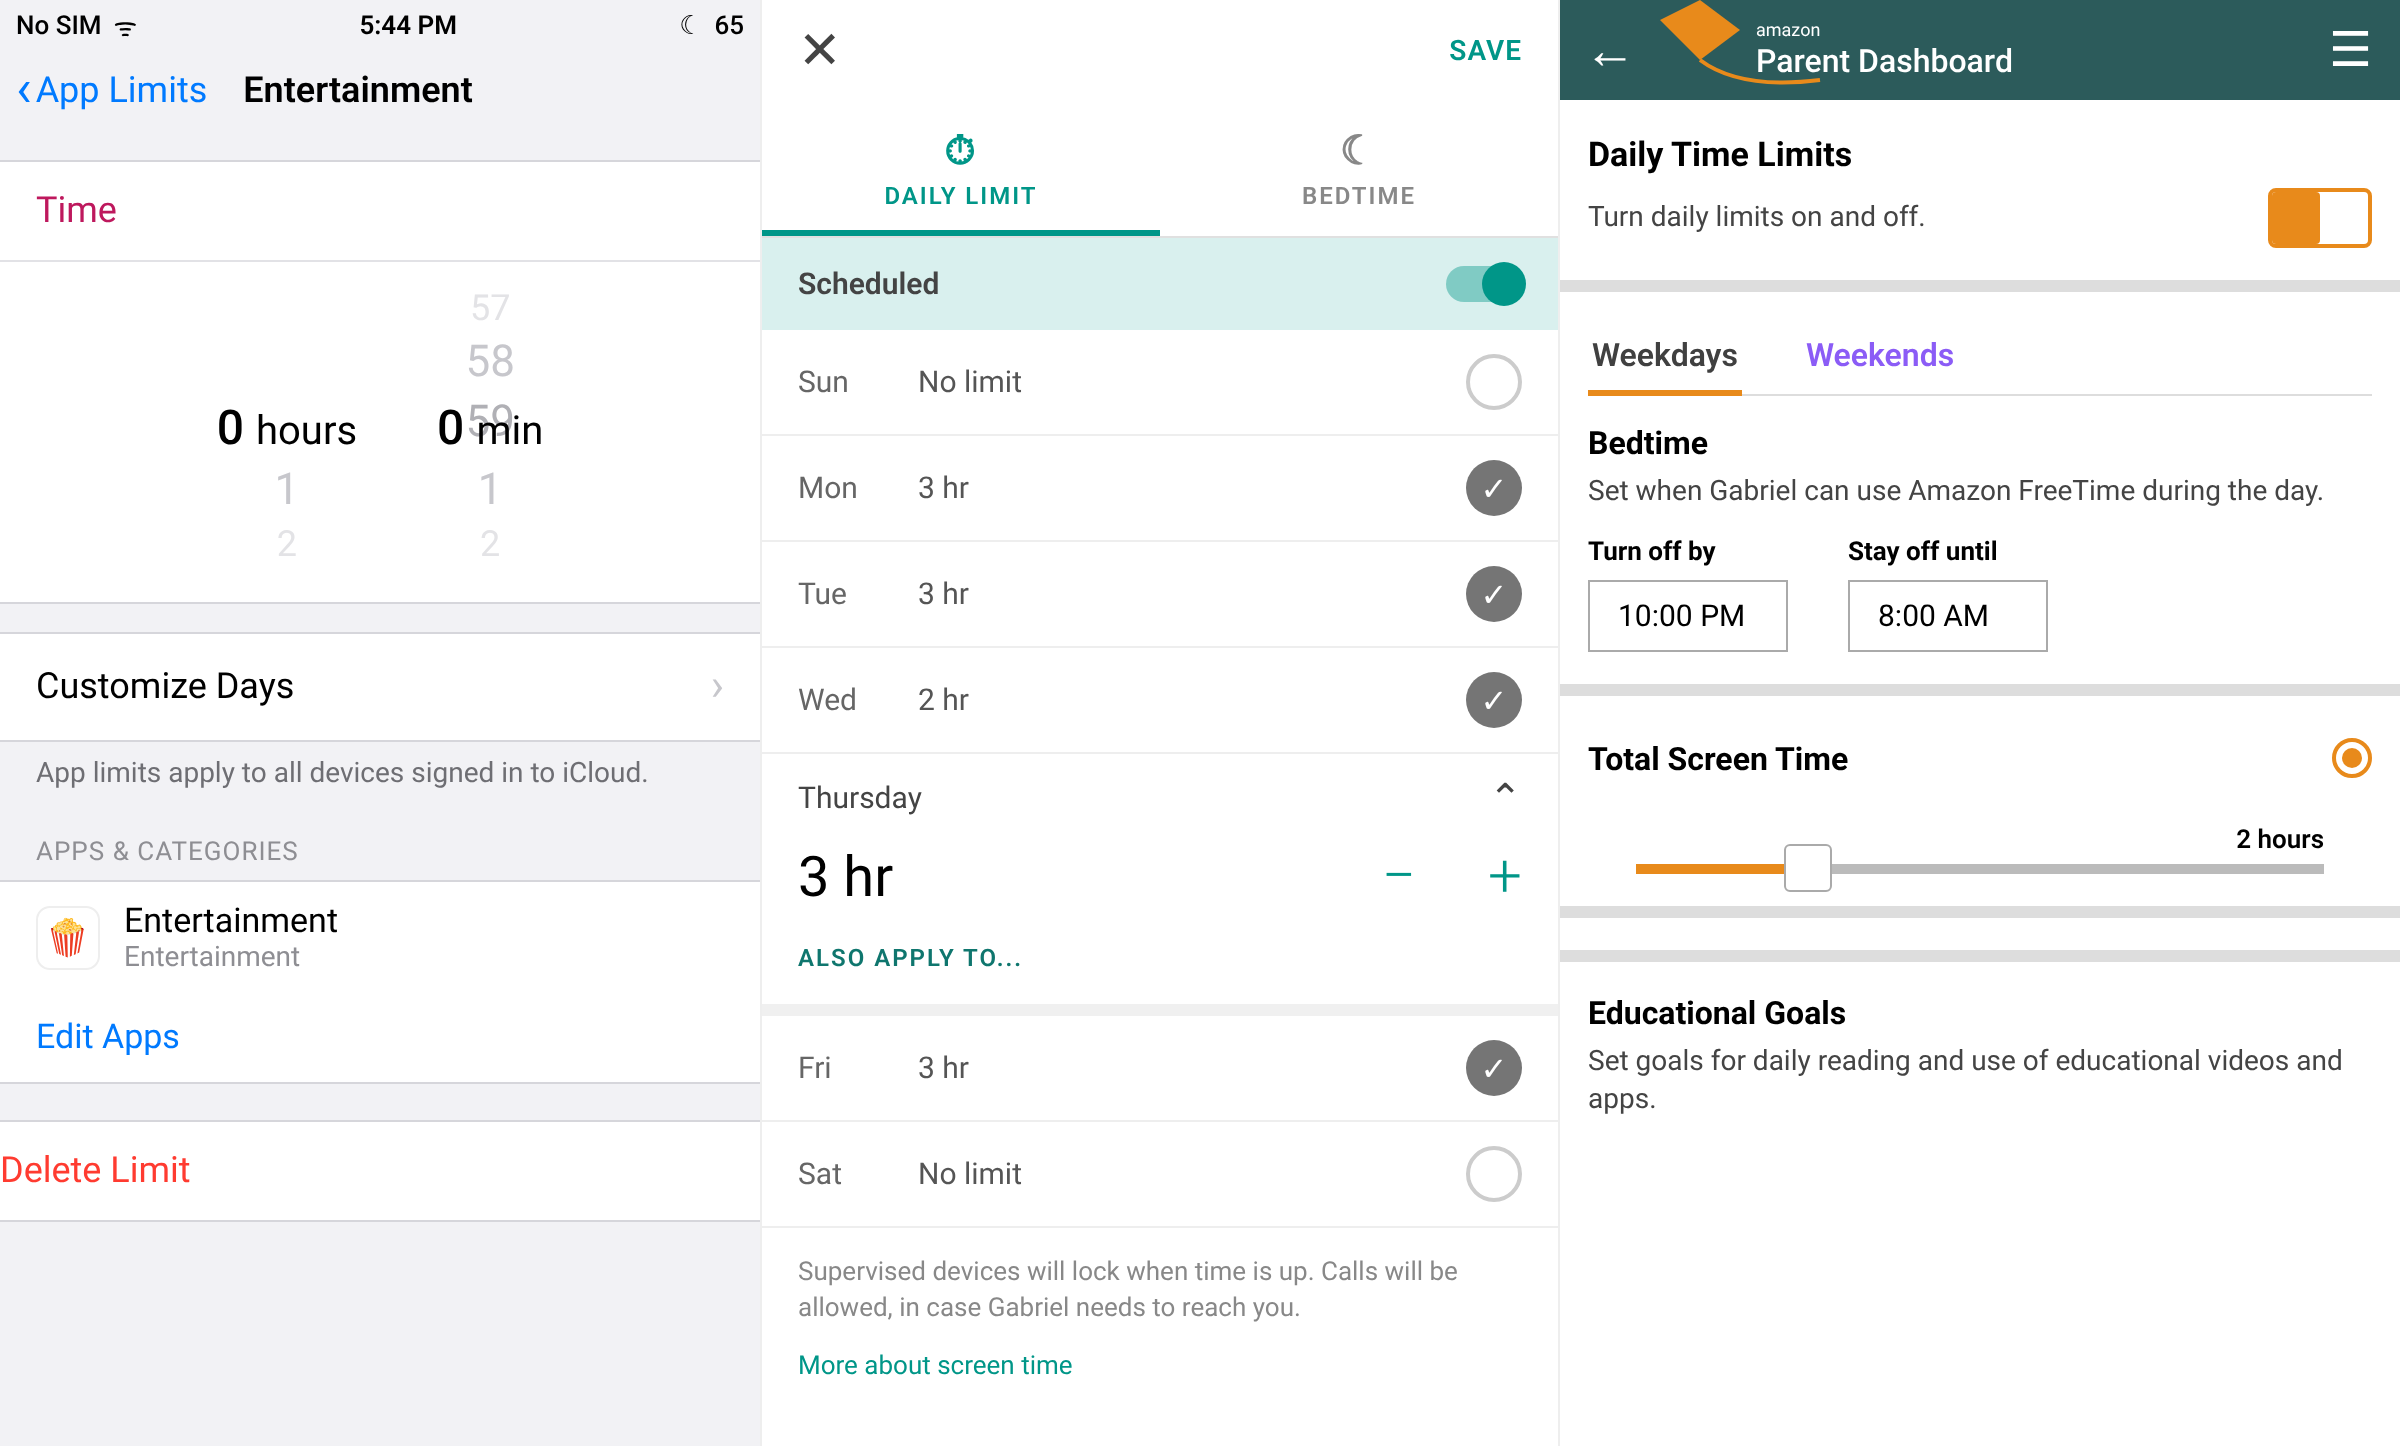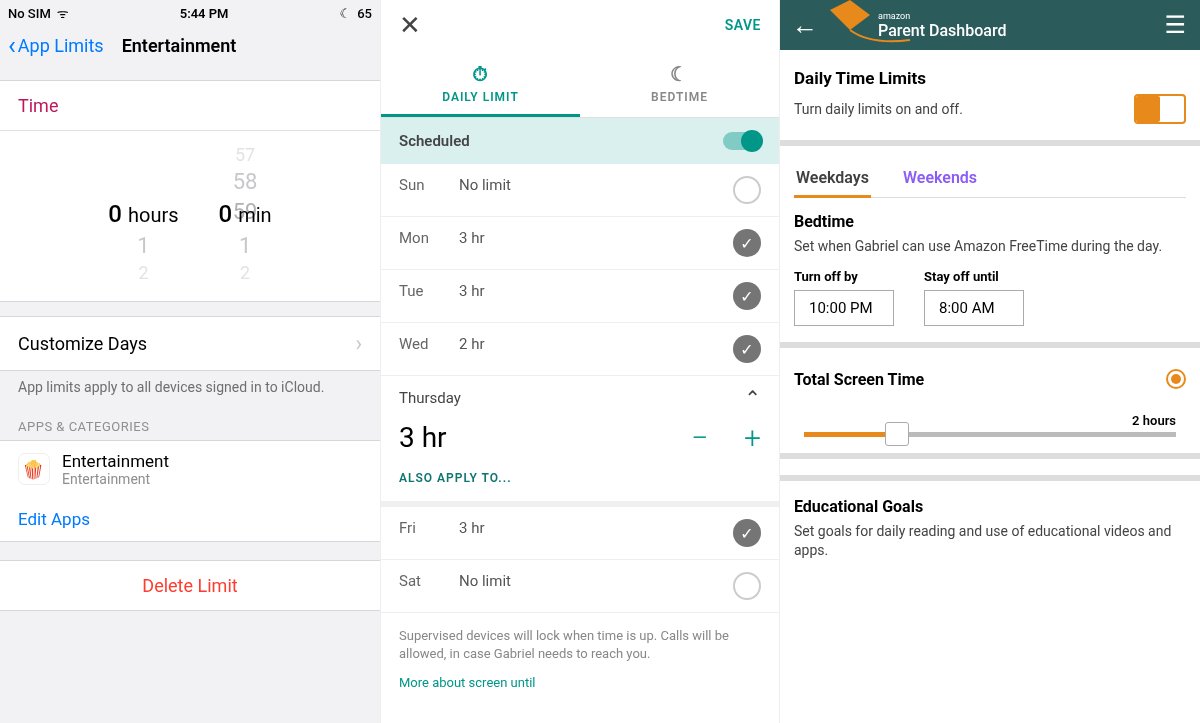--- a/index.html
+++ b/index.html
@@ -25,35 +25,35 @@
 .picker-col .unit { color:#000; font-size:20px; display:inline-block; margin-left:6px; }
 .ios-row { padding: 14px 18px; font-size:18px; color:#000; display:flex; justify-content:space-between; align-items:center; }
 .ios-chevron { color:#c7c7cc; font-size:22px; }
 .ios-caption { padding: 8px 18px 14px; font-size:14px; color:#6e6e73; }
 .ios-group-label { padding: 10px 18px 6px; font-size:13px; color:#8e8e93; letter-spacing:0.5px; }
 .ios-app-row { display:flex; align-items:center; gap:12px; padding: 10px 18px; background:#fff; }
 .ios-app-icon { width:32px; height:32px; border-radius:7px; background:#fff; border:1px solid #eee; display:flex; align-items:center; justify-content:center; font-size:18px; }
 .ios-app-name { font-size:17px; color:#000; }
 .ios-app-sub { font-size:14px; color:#8e8e93; }
 .ios-link { padding: 12px 18px; color:#007aff; font-size:17px; background:#fff; }
-.ios-delete { text-align:center; color:#ff3b30; font-size:18px; padding:14px 0; background:#fff; border-top:1px solid #d6d6db; border-bottom:1px solid #d6d6db; margin-top:18px; }
+.ios-delete { color:#ff3b30; font-size:18px; padding:14px 0; background:#fff; border-top:1px solid #d6d6db; border-bottom:1px solid #d6d6db; margin-top:18px; }
 
 
 .g-top { display:flex; justify-content:space-between; align-items:center; padding:10px 18px; }
 .g-close { font-size:26px; color:#444; }
 .g-save { color:#009688; font-weight:600; font-size:14px; letter-spacing:0.5px; }
 .g-tabs { display:flex; border-bottom:1px solid #e0e0e0; }
 .g-tab { flex:1; text-align:center; padding:12px 0 10px; font-size:12px; font-weight:600; letter-spacing:1px; color:#888; position:relative; }
 .g-tab.active { color:#009688; border-bottom:3px solid #009688; }
 .g-tab-icon { display:block; font-size:20px; margin-bottom:4px; }
 .g-sched { display:flex; justify-content:space-between; align-items:center; padding:14px 18px; background:#d9f0ee; }
 .g-sched-label { font-weight:600; color:#444; font-size:15px; }
 .g-toggle { width:38px; height:18px; background:#80cbc4; border-radius:10px; position:relative; }
 .g-toggle::after { content:""; position:absolute; right:-2px; top:-2px; width:22px; height:22px; background:#009688; border-radius:50%; }
-.g-day { display:flex; justify-content:space-between; padding:12px 18px; border-bottom:1px solid #eee; }
+.g-day { display:flex; align-items:center; justify-content:space-between; padding:12px 18px; border-bottom:1px solid #eee; }
 .g-day-name { width:60px; font-size:15px; color:#666; }
 .g-day-val { flex:1; font-size:15px; color:#555; }
 .g-check { width:28px; height:28px; border-radius:50%; display:flex; align-items:center; justify-content:center; }
 .g-check.on { background:#757575; color:#fff; }
 .g-check.off { border:2px solid #ccc; }
 .g-expand { padding: 10px 18px 4px; display:flex; justify-content:space-between; align-items:center; color:#444; font-size:15px; }
 .g-expand-val { font-size:28px; padding: 6px 18px; display:flex; align-items:center; justify-content:space-between; }
 .g-pm { display:flex; gap:36px; color:#009688; font-size:30px; font-weight:300; }
 .g-apply { color:#0f766e; font-weight:600; font-size:12px; letter-spacing:1px; padding: 10px 18px 16px; }
 .g-footer { font-size:13px; color:#888; padding: 14px 18px 6px; line-height:1.4; }
@@ -78,21 +78,21 @@
 .az-tab { padding:6px 2px 10px; font-size:16px; font-weight:600; color:#8b5cf6; position:relative; }
 .az-tab.active { color:#404040; }
 .az-tab.active::after { content:""; position:absolute; left:0; right:0; bottom:-1px; height:3px; background:#e88a1b; }
 .az-h2 { font-size:16px; font-weight:700; margin:6px 0; }
 .az-p { font-size:14px; color:#444; line-height:1.4; }
 .az-time-row { display:flex; gap:30px; margin-top:12px; }
 .az-time-col .lbl { font-size:13px; font-weight:700; margin-bottom:6px; }
 .az-time-box { border:1px solid #aaa; padding:8px 14px; font-size:15px; min-width:100px; }
 .az-radio { width:20px; height:20px; border:2px solid #e88a1b; border-radius:50%; display:flex; align-items:center; justify-content:center; }
 .az-radio.on::after { content:""; width:10px; height:10px; background:#e88a1b; border-radius:50%; }
-.az-slider { position:relative; margin:18px 10px 10px; }
+.az-slider { position:relative; margin:18px 24px 10px; }
 .az-slider-label { text-align:right; font-size:13px; font-weight:600; margin-bottom:4px; }
 .az-track { height:5px; background:#bbb; position:relative; }
 .az-track-fill { position:absolute; left:0; top:0; height:5px; background:#e88a1b; width:25%; }
 .az-thumb { position:absolute; left:25%; top:-10px; width:24px; height:24px; background:#fff; border:1px solid #aaa; border-radius:3px; transform:translateX(-50%); }
 .az-faded { color:#bbb; }
 </style>
 </head>
 <body>
 
 <div class="panel ios">
@@ -211,21 +211,21 @@
     <span class="g-day-name">Fri</span>
     <span class="g-day-val">3 hr</span>
     <span class="g-check on">✓</span>
   </div>
   <div class="g-day">
     <span class="g-day-name">Sat</span>
     <span class="g-day-val">No limit</span>
     <span class="g-check off"></span>
   </div>
   <div class="g-footer">Supervised devices will lock when time is up. Calls will be allowed, in case Gabriel needs to reach you.</div>
-  <div class="g-more">More about screen until</div>
+  <div class="g-more">More about screen time</div>
 </div>
 
 <div class="panel amazon">
   <div class="az-header">
     <svg class="az-kite" viewBox="0 0 120 50">
         <path d="M10 10 L30 0 L50 15 L30 30 Z" fill="#e88a1b"></path>
         <path d="M30 30 Q50 45 90 40" stroke="#e88a1b" stroke-width="2" fill="none"></path>
       </svg>
     <span class="az-back">←</span>
     <div class="az-title-wrap">

